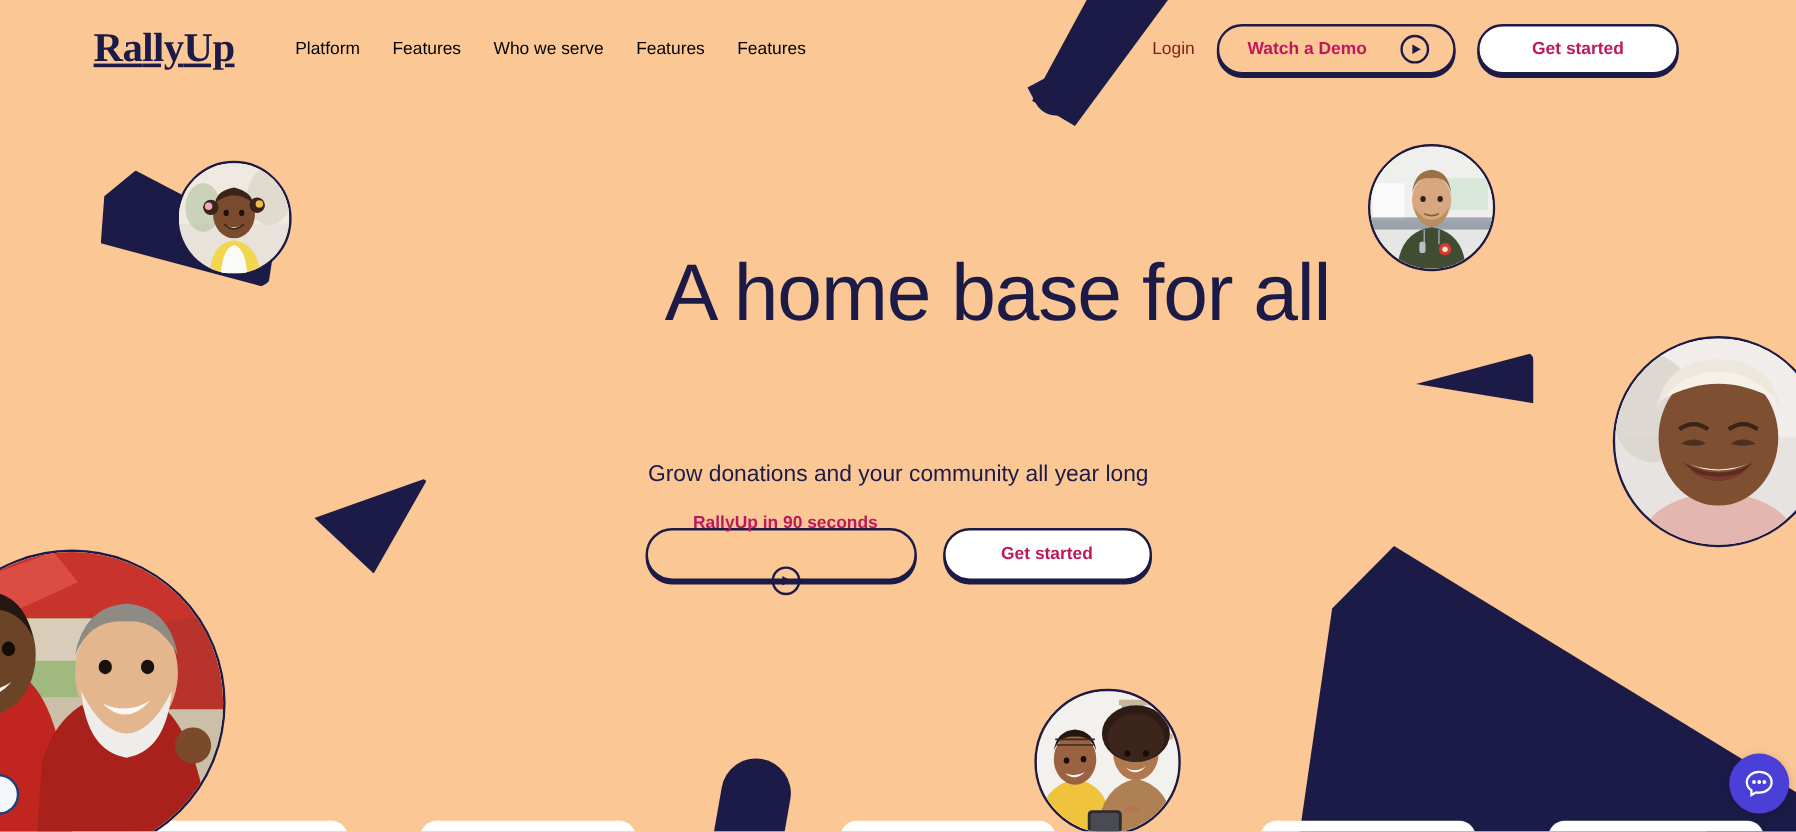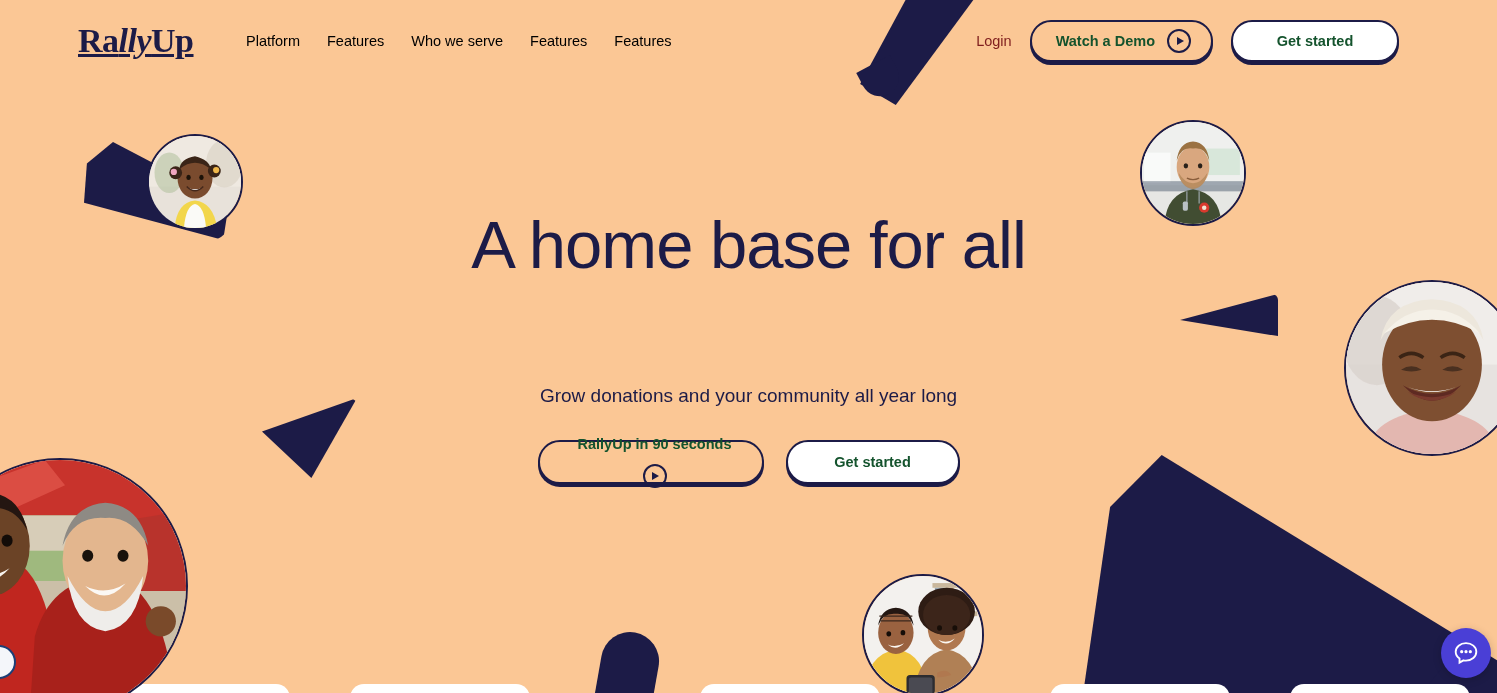--- a/index.html
+++ b/index.html
@@ -152,21 +152,21 @@
     left: 78px;
     top: 22px;
     font-family: "Liberation Serif", serif;
     font-size: 34px;
     color: #1C1B47;
     letter-spacing: -0.5px;
     white-space: nowrap;
     font-weight: 700;
   }
   .logo .lo-a { font-style: normal; text-align: center; }
-  .logo .lo-i { font-style: italic; }
+  .logo .lo-i { }
 
   .nav {
     position: absolute;
     left: 246px;
     top: 33px;
     display: flex;
     gap: 27px;
     align-items: center;
   }
   .nav a {
@@ -193,24 +193,24 @@
     white-space: nowrap;
     margin-right: 0px;
   }
 
   
   .pill {
     position: relative;
     display: inline-flex;
     align-items: center;
     justify-content: center;
-    gap: 12px;
+    gap: 28px;
     border: 2px solid #1C1B47;
     border-radius: 999px;
-    color: #14532d;
+    color: #be185d;
     font-size: 14.5px;
     font-weight: 700;
     white-space: nowrap;
     cursor: pointer;
     box-shadow: 0 3px 0 0 #1C1B47;
     text-decoration: none;
   }
   .pill-peach { background: #FBC795; }
   .pill-white { background: #FFFFFF; }
 
@@ -257,21 +257,21 @@
     pointer-events: none;
   }
   .hero-inner { pointer-events: auto; }
 
   .hero-title {
     position: absolute;
     left: 50%;
     transform: translateX(-50%);
     top: 206px;
     width: 720px;
-    text-align: center;
+    text-align: right;
     font-size: 67px;
     line-height: 1.17;
     color: #1C1B47;
     font-weight: 400;
     letter-spacing: -1px;
   }
 
   .hero-sub {
     position: absolute;
     left: 50%;

